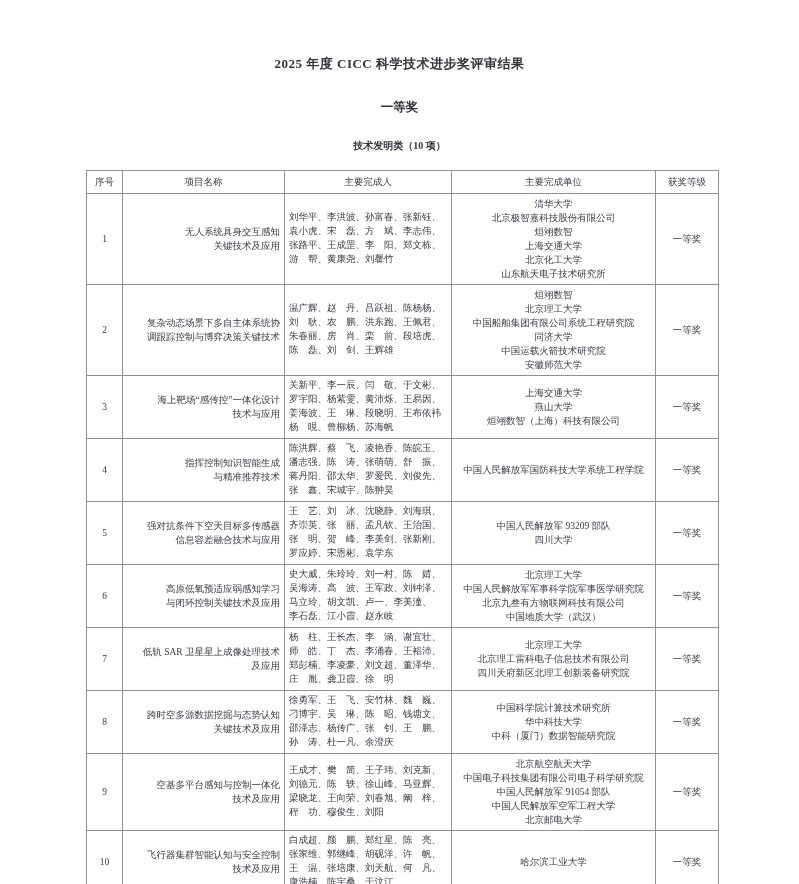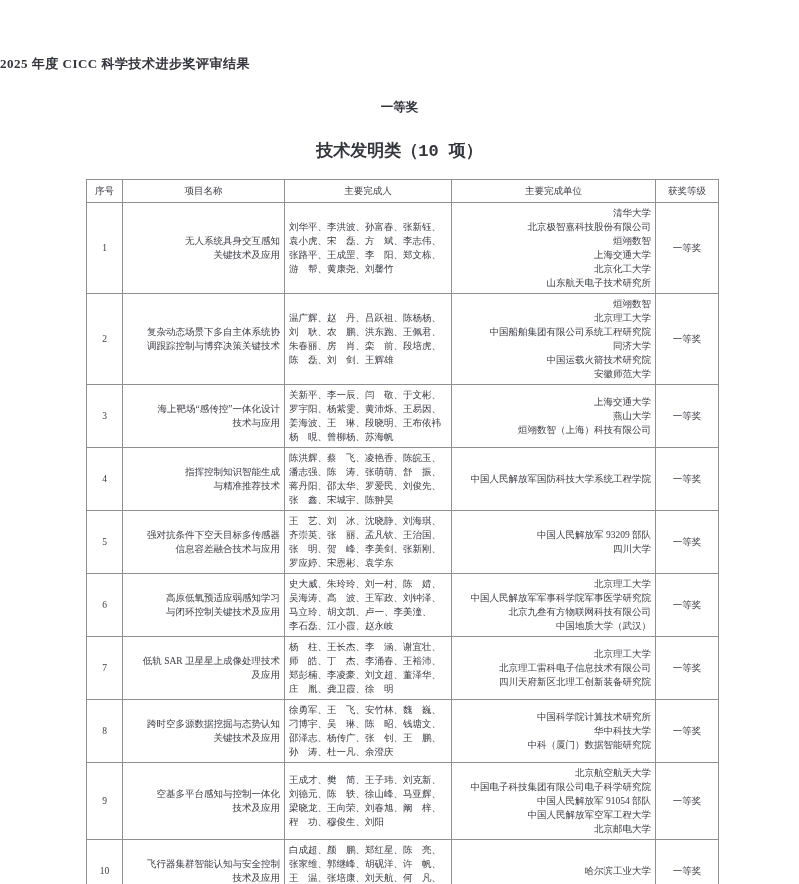--- a/index.html
+++ b/index.html
@@ -9,63 +9,63 @@
     height:884px;
     margin:0 auto;
     background:#ffffff;
     overflow:hidden;
     font-family:"Liberation Serif","DejaVu Serif",serif;
     color:#3a3b44;
   }
   .doc-title{
     margin:0;
     padding-top:55px;
+    text-align:center;
     font-size:13px;
     font-weight:bold;
     letter-spacing:0.5px;
     color:#34353d;
   }
   .award-heading{
     margin:0;
     padding-top:26px;
     text-align:center;
     font-size:12.5px;
     font-weight:bold;
     color:#34353d;
   }
   .category-heading{
     margin:0;
     padding-top:23px;
     text-align:center;
-    font-size:17px;
+    font-size:10px;
     font-weight:bold;
     color:#34353d;
-    font-family:Liberation Mono, monospace;
   }
   table.results{
     border-collapse:collapse;
     table-layout:fixed;
     margin:17px 0 0 86px;
     width:632px;
   }
   table.results td,table.results th{
     border:1px solid #8f9094;
     font-weight:normal;
     font-size:9.5px;
     line-height:14px;
     padding:3px 4px;
     vertical-align:middle;
     color:#3a3b44;
     overflow:hidden;
   }
   th.h{height:16px;text-align:center;}
   td.cell-no{text-align:center;}
   td.cell-project{text-align:right;}
-  td.cell-people{text-align:left;padding-left:7px;}
-  td.cell-units{text-align:right;padding-left:7px;}
+  td.cell-people{text-align:left;padding-left:7px;font-family:Liberation Mono, monospace;}
+  td.cell-units{text-align:center;padding-left:7px;}
   td.cell-award{text-align:center;}
   .line{white-space:nowrap;}
 </style>
 </head>
 <body>
 
 <div class="page">
   <h1 class="doc-title">2025 年度 CICC 科学技术进步奖评审结果</h1>
   <h2 class="award-heading">一等奖</h2>
   <h2 class="category-heading">技术发明类（10 项）</h2>

